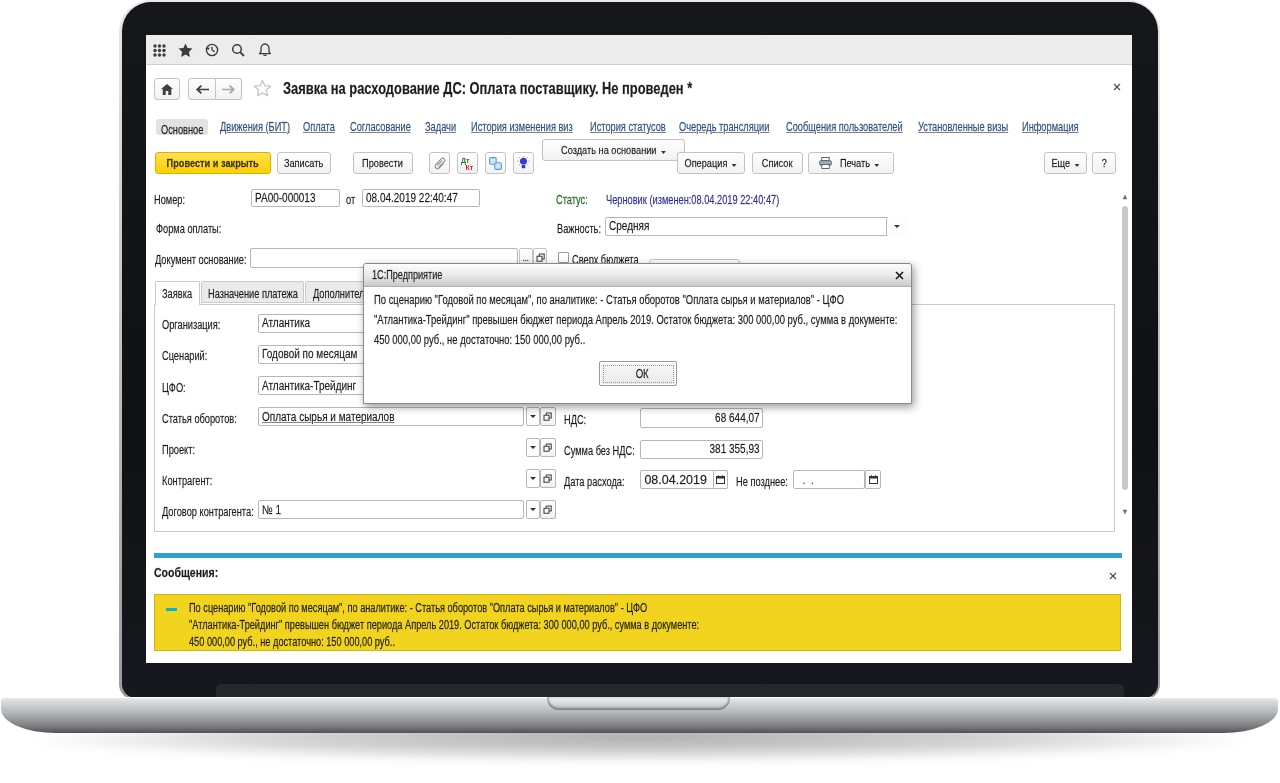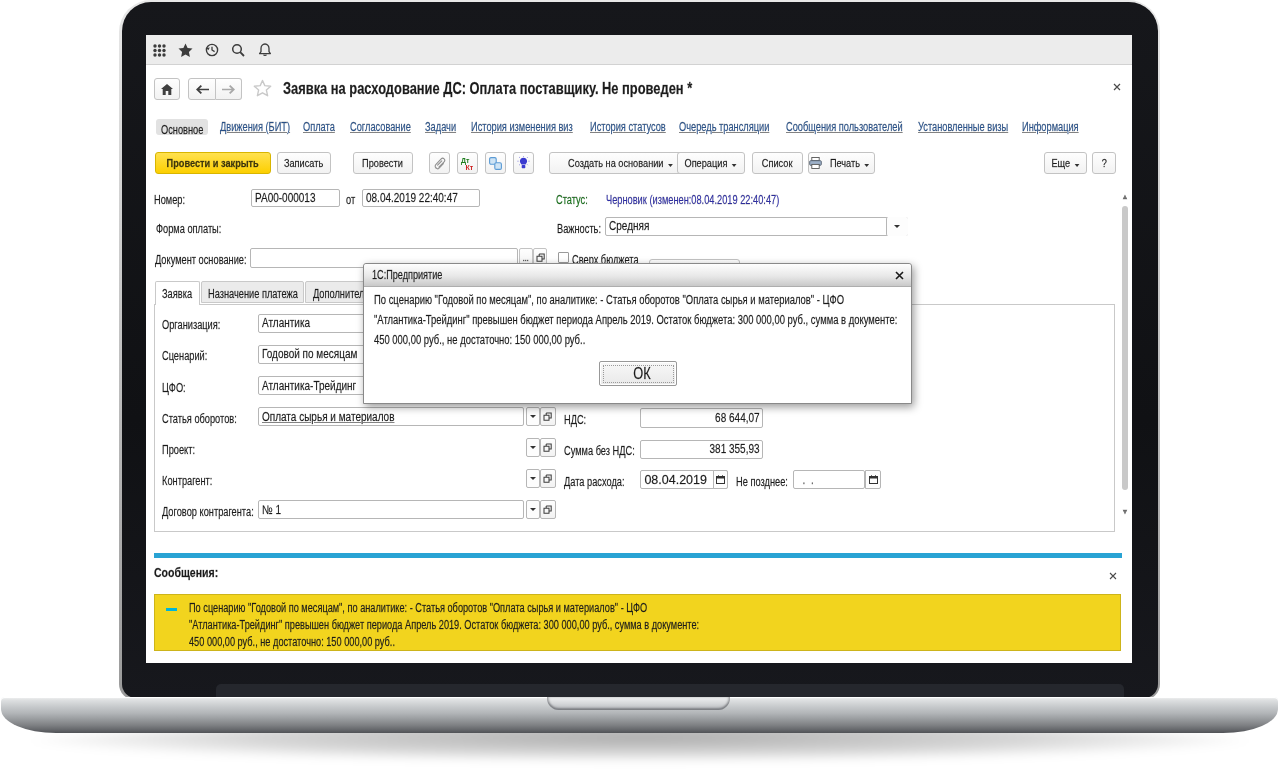--- a/index.html
+++ b/index.html
@@ -152,30 +152,30 @@
           <line x1="6.5" y1="0.8" x2="6.5" y2="0"></line>
           <line x1="1.6" y1="5.2" x2="0.4" y2="5.2"></line>
           <line x1="11.4" y1="5.2" x2="12.6" y2="5.2"></line>
           <line x1="3" y1="1.9" x2="2.1" y2="1"></line>
           <line x1="10" y1="1.9" x2="10.9" y2="1"></line>
           <line x1="3" y1="8.3" x2="2.1" y2="9.2"></line>
           <line x1="10" y1="8.3" x2="10.9" y2="9.2"></line>
         </g>
       </svg>
     </div>
-<div class="btn" style="left:395.8px;top:117px;width:143px;margin-left:7px;">
+<div class="btn" style="left:395.8px;top:104px;width:143px;">
       <span class="txc">Создать на основании&nbsp;<span class="car"></span></span>
     </div>
 <div class="btn" style="left:530.7px;top:117px;width:68px;">
       <span class="txc">Операция&nbsp;<span class="car"></span></span>
     </div>
 <div class="btn" style="left:606px;top:117px;width:51px;">
       <span class="txc">Список</span>
     </div>
-<div class="btn" style="left:662.4px;top:117px;width:67px;">
+<div class="btn" style="left:662.4px;top:117px;width:86px;">
  <svg width="13" height="12" viewBox="0 0 13 12" style="margin-right:3px">
   <rect x="2.8" y="0.5" width="7.4" height="3.2" fill="#fff" stroke="#555" stroke-width="0.9"></rect>
   <rect x="0.7" y="3.7" width="11.6" height="4.6" rx="0.9" fill="#9db0c8" stroke="#55606e" stroke-width="0.9"></rect>
   <rect x="2.8" y="7.4" width="7.4" height="4.1" fill="#fff" stroke="#555" stroke-width="0.9"></rect>
       </svg>
       <span class="txc">Печать&nbsp;<span class="car"></span></span>
     </div>
 <div class="btn" style="left:898px;top:117px;width:43px;">
       <span class="txc">Еще&nbsp;<span class="car"></span></span>
     </div>
@@ -326,20 +326,20 @@
 <div class="abs" style="left:20.2px;top:573px;width:11px;height:3px;background:#00b5d8;"></div>
 <div class="abs" style="left:43.4px;top:564.5px;font-size:12.5px;line-height:17.2px;color:#1b1b1b;white-space:nowrap;transform:scaleX(0.736);transform-origin:0 0;">По сценарию "Годовой по месяцам", по аналитике: - Статья оборотов "Оплата сырья и материалов" - ЦФО<br>"Атлантика-Трейдинг" превышен бюджет периода Апрель 2019. Остаток бюджета: 300 000,00 руб., сумма в документе:<br>450 000,00 руб., не достаточно: 150 000,00 руб..</div>
 <div class="abs" style="left:216.6px;top:228px;width:549.4px;height:141px;box-sizing:border-box;background:#fff;border:1px solid #898989;border-radius:3px 3px 0 0;box-shadow:2px 3px 9px rgba(0,0,0,0.4);">
  <div style="height:22px;background:linear-gradient(#fefefe,#e8e8e8 55%,#c9c9c9);border-bottom:1px solid #aeaeae;border-radius:3px 3px 0 0;position:relative;">
   <div style="position:absolute;left:8px;top:4px;font-size:12px;color:#1b1b1b;transform:scaleX(0.76);transform-origin:0 50%;">1С:Предприятие</div>
   <svg style="position:absolute;right:7px;top:7px" width="9" height="9" viewBox="0 0 9 9">
    <path d="M1 1 L8 8 M8 1 L1 8" stroke="#1a1a1a" stroke-width="1.6"></path>
         </svg>
  </div>
  <div style="position:absolute;left:10.8px;top:26px;font-size:12.5px;line-height:20px;color:#1b1b1b;white-space:nowrap;transform:scaleX(0.755);transform-origin:0 0;">По сценарию "Годовой по месяцам", по аналитике: - Статья оборотов "Оплата сырья и материалов" - ЦФО<br>"Атлантика-Трейдинг" превышен бюджет периода Апрель 2019. Остаток бюджета: 300 000,00 руб., сумма в документе:<br>450 000,00 руб., не достаточно: 150 000,00 руб..</div>
- <div style="position:absolute;left:235.7px;top:97px;width:78px;height:25px;box-sizing:border-box;background:linear-gradient(#f8f8f8,#e9e9e9);border:1px solid #989898;border-radius:2px;box-shadow:inset 0 0 0 1px #fff;display:flex;align-items:center;justify-content:center;font-size:16px;color:#1b1b1b;padding-left:8px;">
+ <div style="position:absolute;left:235.7px;top:97px;width:78px;height:25px;box-sizing:border-box;background:linear-gradient(#f8f8f8,#e9e9e9);border:1px solid #989898;border-radius:2px;box-shadow:inset 0 0 0 1px #fff;display:flex;align-items:center;justify-content:center;font-size:12px;color:#1b1b1b;padding-left:8px;">
   <div style="position:absolute;left:2.5px;top:2.5px;right:2.5px;bottom:2.5px;border:1px dotted #9a9a9a;"></div>
         <span class="txc">ОК</span>
       </div>
 </div>
   </div>
   <div class="abs" id="base"></div>
   <div class="abs" id="notch"></div>
 
 </body></html>

